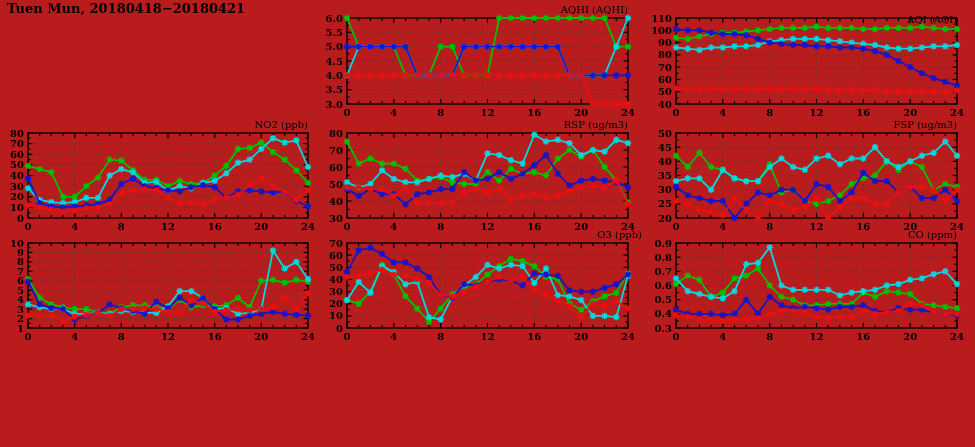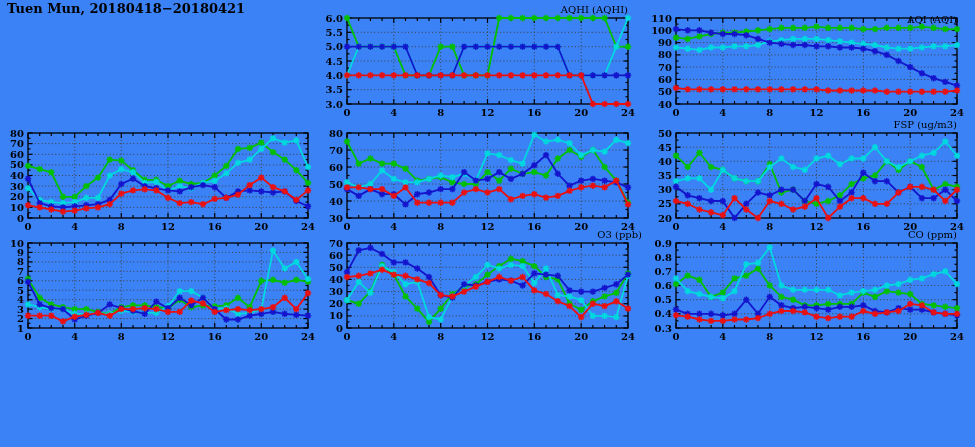--- a/index.html
+++ b/index.html
@@ -1,31 +1,33 @@
 <!DOCTYPE html>
 <html><head>
 <meta charset="utf-8">
 <style>
   html,body{margin:0;padding:0;background:#fff;}
-  .screen{position:relative;width:975px;height:447px;background:#3b82f6;overflow:hidden;
+  .screen{position:relative;width:975px;height:447px;background:#b91c1c;overflow:hidden;
           font-family:"DejaVu Serif",serif;}
   .page-title{position:absolute;left:7px;top:1px;margin:0;font-size:13px;font-weight:bold;
               color:#000;white-space:nowrap;letter-spacing:0px;}
   .chart-title{position:absolute;height:13px;line-height:13px;font-size:10px;font-weight:normal;
                color:#000;text-align:right;white-space:nowrap;}
   svg{position:absolute;left:0;top:0;}
 </style>
 </head>
 <body>
 
 <div class="screen">
   <h1 class="page-title">Tuen Mun, 20180418−20180421</h1>
 
   <div class="chart-title" style="left: 347px; top: 3px; width: 281px;">AQHI (AQHI)</div>
   <div class="chart-title" style="left: 676px; top: 13px; width: 281px;">AQI (AQI)</div>
+  <div class="chart-title" style="left: 28px; top: 118px; width: 280px;">NO2 (ppb)</div>
+  <div class="chart-title" style="left: 347px; top: 118px; width: 281px;">RSP (ug/m3)</div>
   <div class="chart-title" style="left: 676px; top: 118px; width: 281px;">FSP (ug/m3)</div>
   <div class="chart-title" style="left: 361px; top: 228px; width: 281px;">O3 (ppb)</div>
   <div class="chart-title" style="left: 676px; top: 228px; width: 281px;">CO (ppm)</div>
 
   <svg id="plots" width="975" height="447" viewBox="0 0 975 447">
       <g>
         <g stroke="#404040" stroke-width="1" stroke-dasharray="1 2.4">
           <line x1="347" y1="89.7" x2="628" y2="89.7"></line>
           <line x1="347" y1="75.3" x2="628" y2="75.3"></line>
           <line x1="347" y1="61.0" x2="628" y2="61.0"></line>

